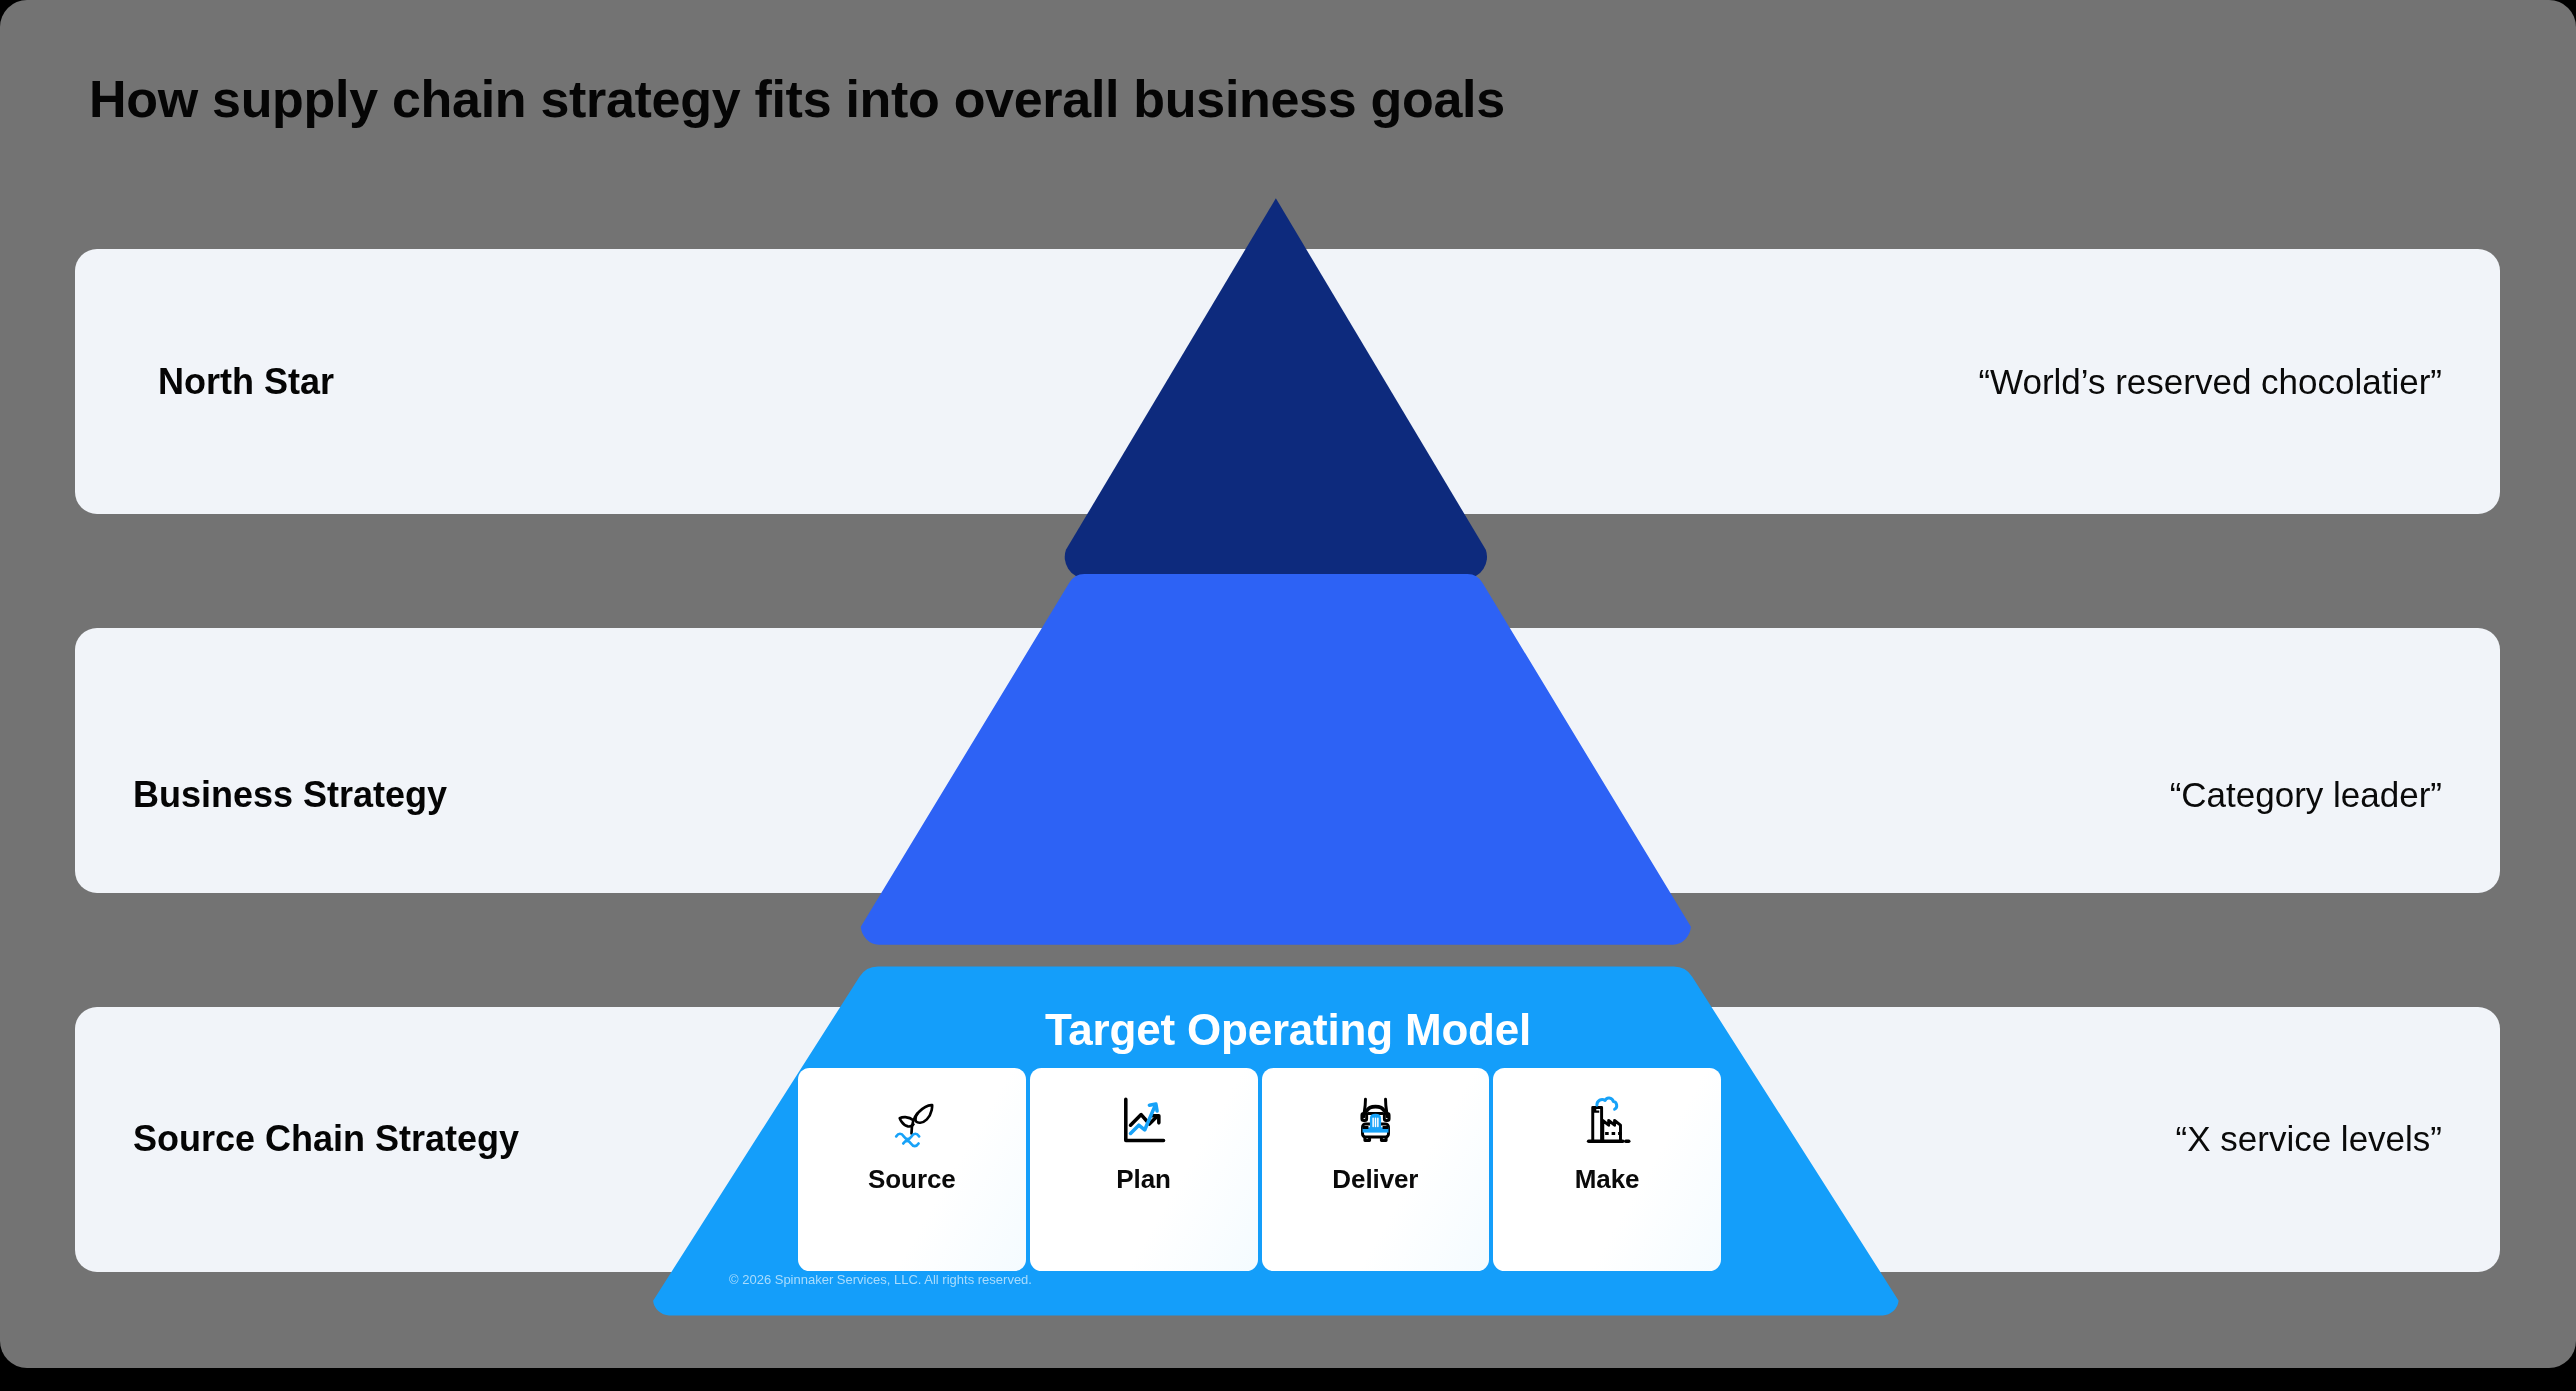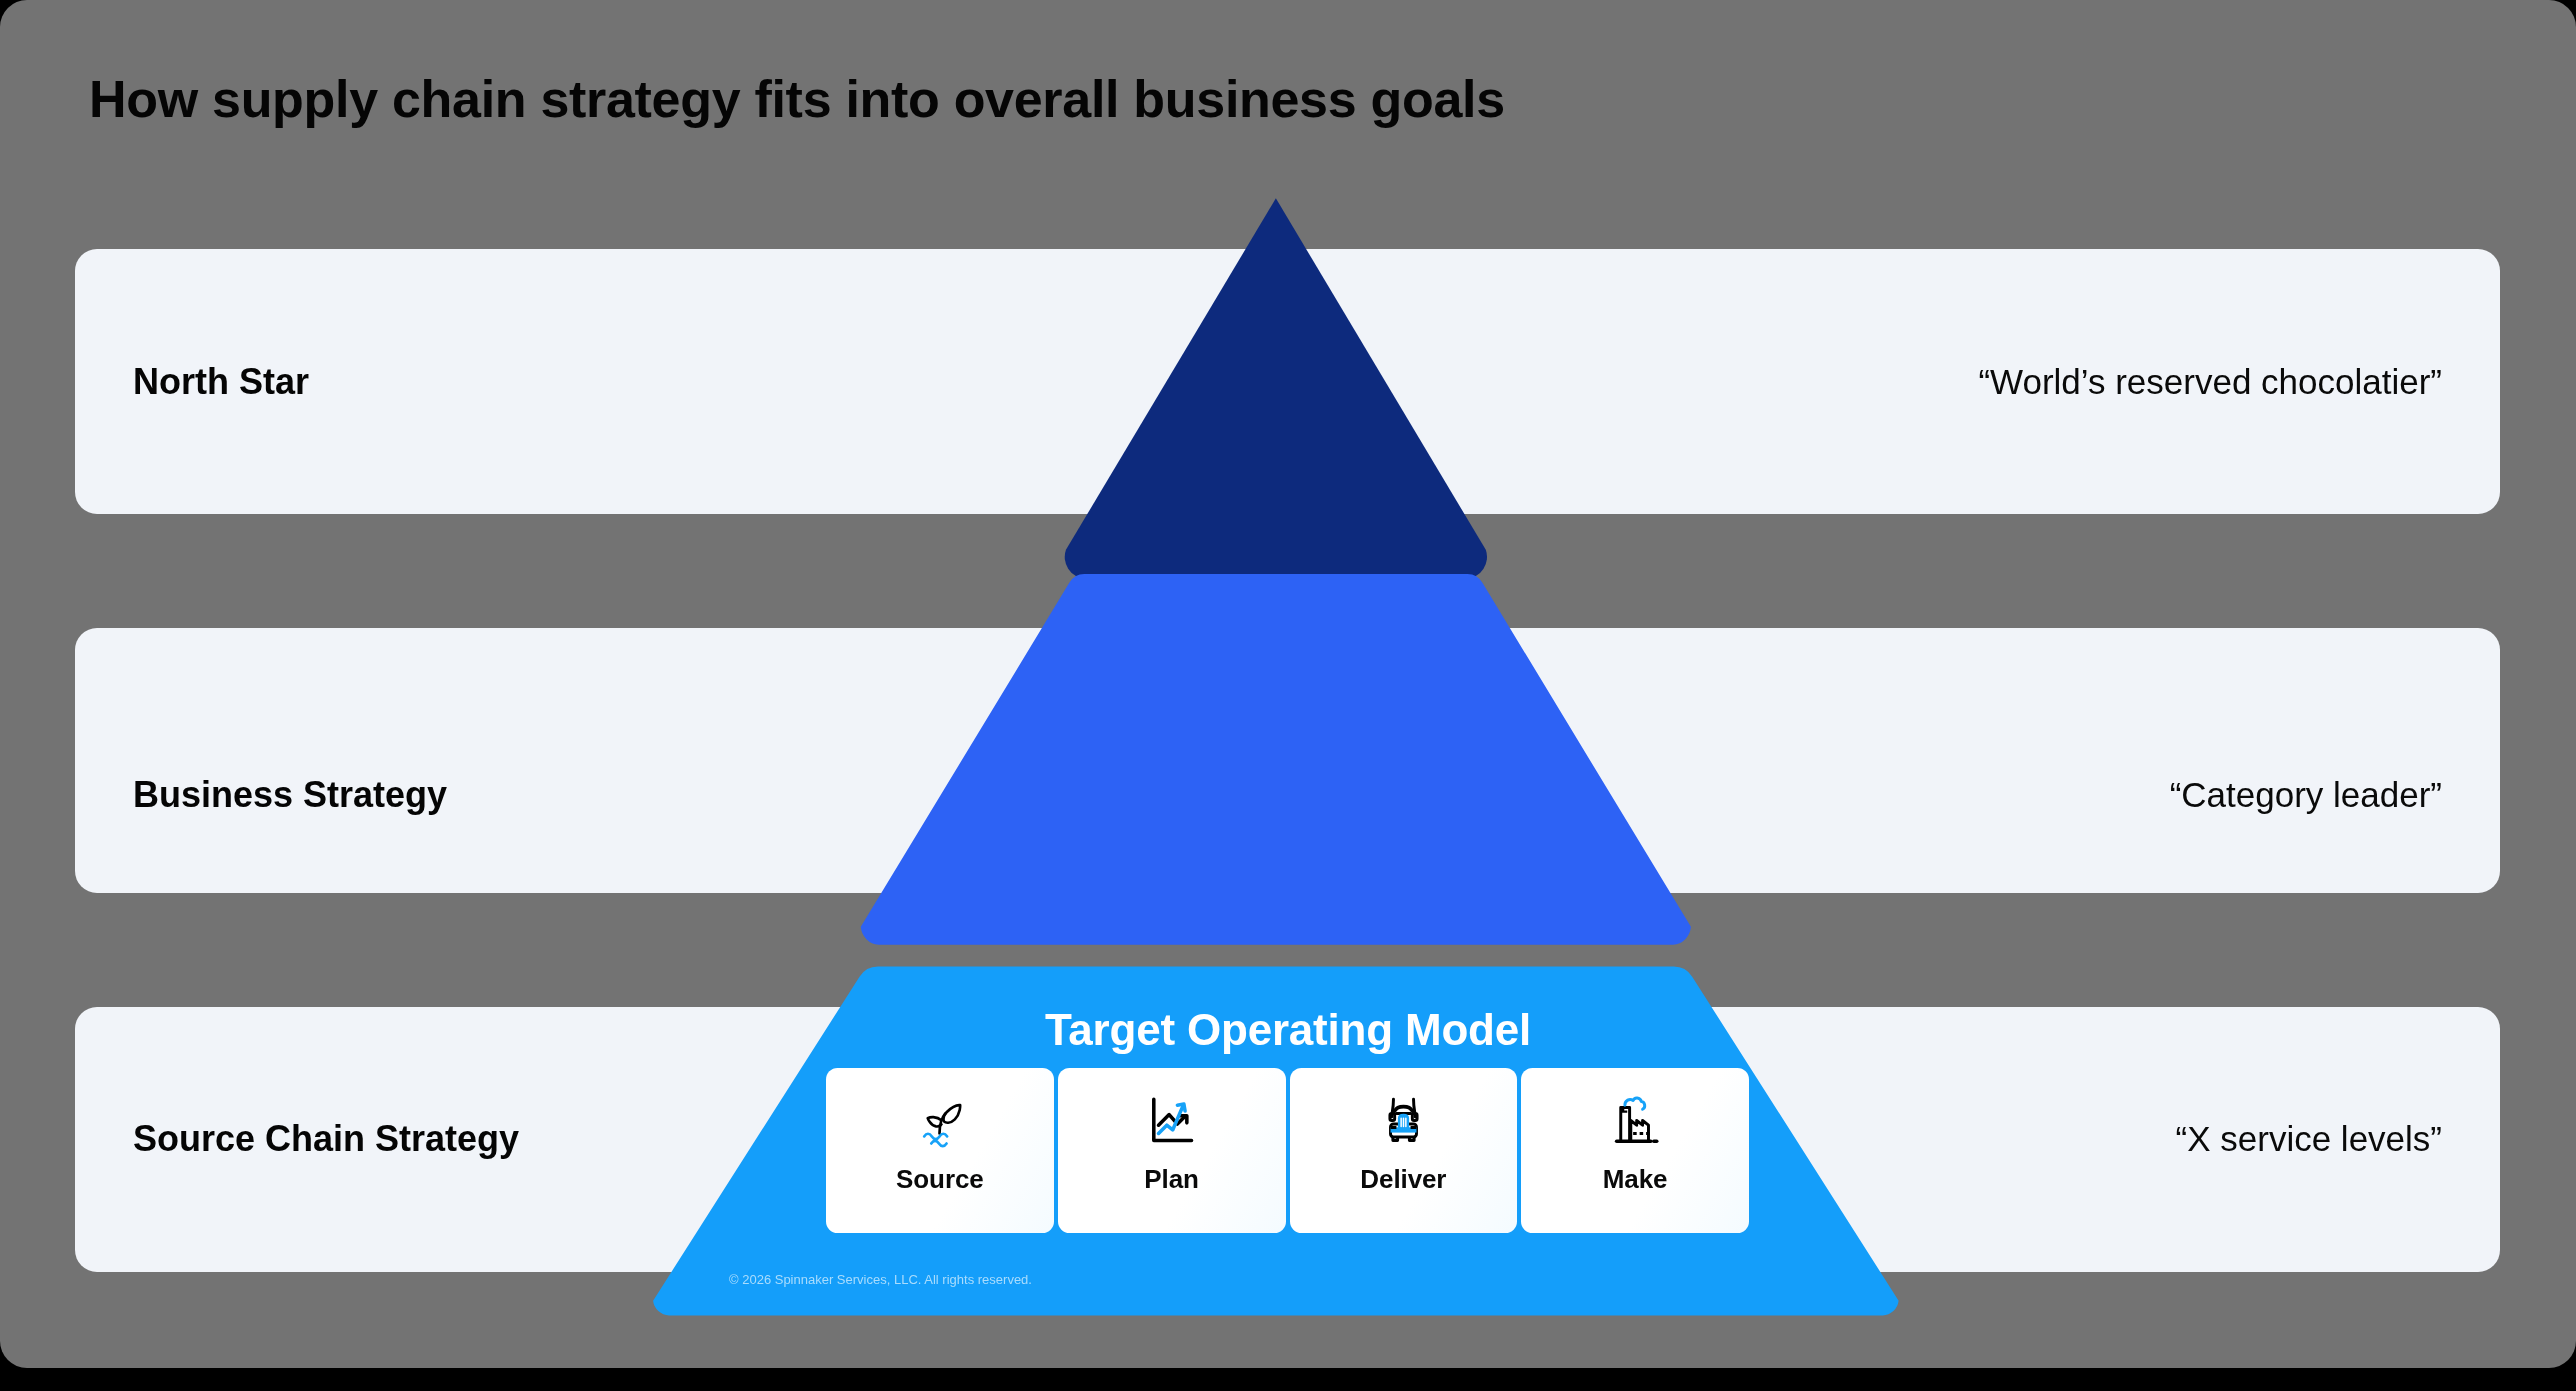--- a/index.html
+++ b/index.html
@@ -61,21 +61,21 @@
   }
   .row-quote {
     position: absolute;
     right: 134px;
     font-size: 35px;
     font-weight: 400;
     color: #0a0a0a;
     white-space: nowrap;
     transform: translateY(-50%);
   }
-  #label-0, #quote-0 { top: 382px; }
+  #label-0, #quote-0 { top: 382px; margin-left: 25px; }
   #label-1, #quote-1 { top: 795px; }
   #label-2, #quote-2 { top: 1139px; }
 
   
   #pyramid {
     position: absolute;
     left: 0;
     top: 0;
     width: 2576px;
     height: 1368px;
@@ -91,24 +91,24 @@
     width: 2576px;
     text-align: center;
     font-size: 44px;
     font-weight: 700;
     color: #ffffff;
     letter-spacing: -0.2px;
   }
 
   #cards {
     position: absolute;
-    left: 826px;
+    left: 798px;
     top: 1068px;
     width: 923px;
-    height: 165px;
+    height: 203px;
     display: flex;
     gap: 4px;
   }
   .card {
     flex: 1 1 0;
     background: linear-gradient(120deg,#ffffff 0%,#ffffff 62%,#f4fbff 100%);
     border-radius: 11.5px;
     display: flex;
     flex-direction: column;
     align-items: center;

